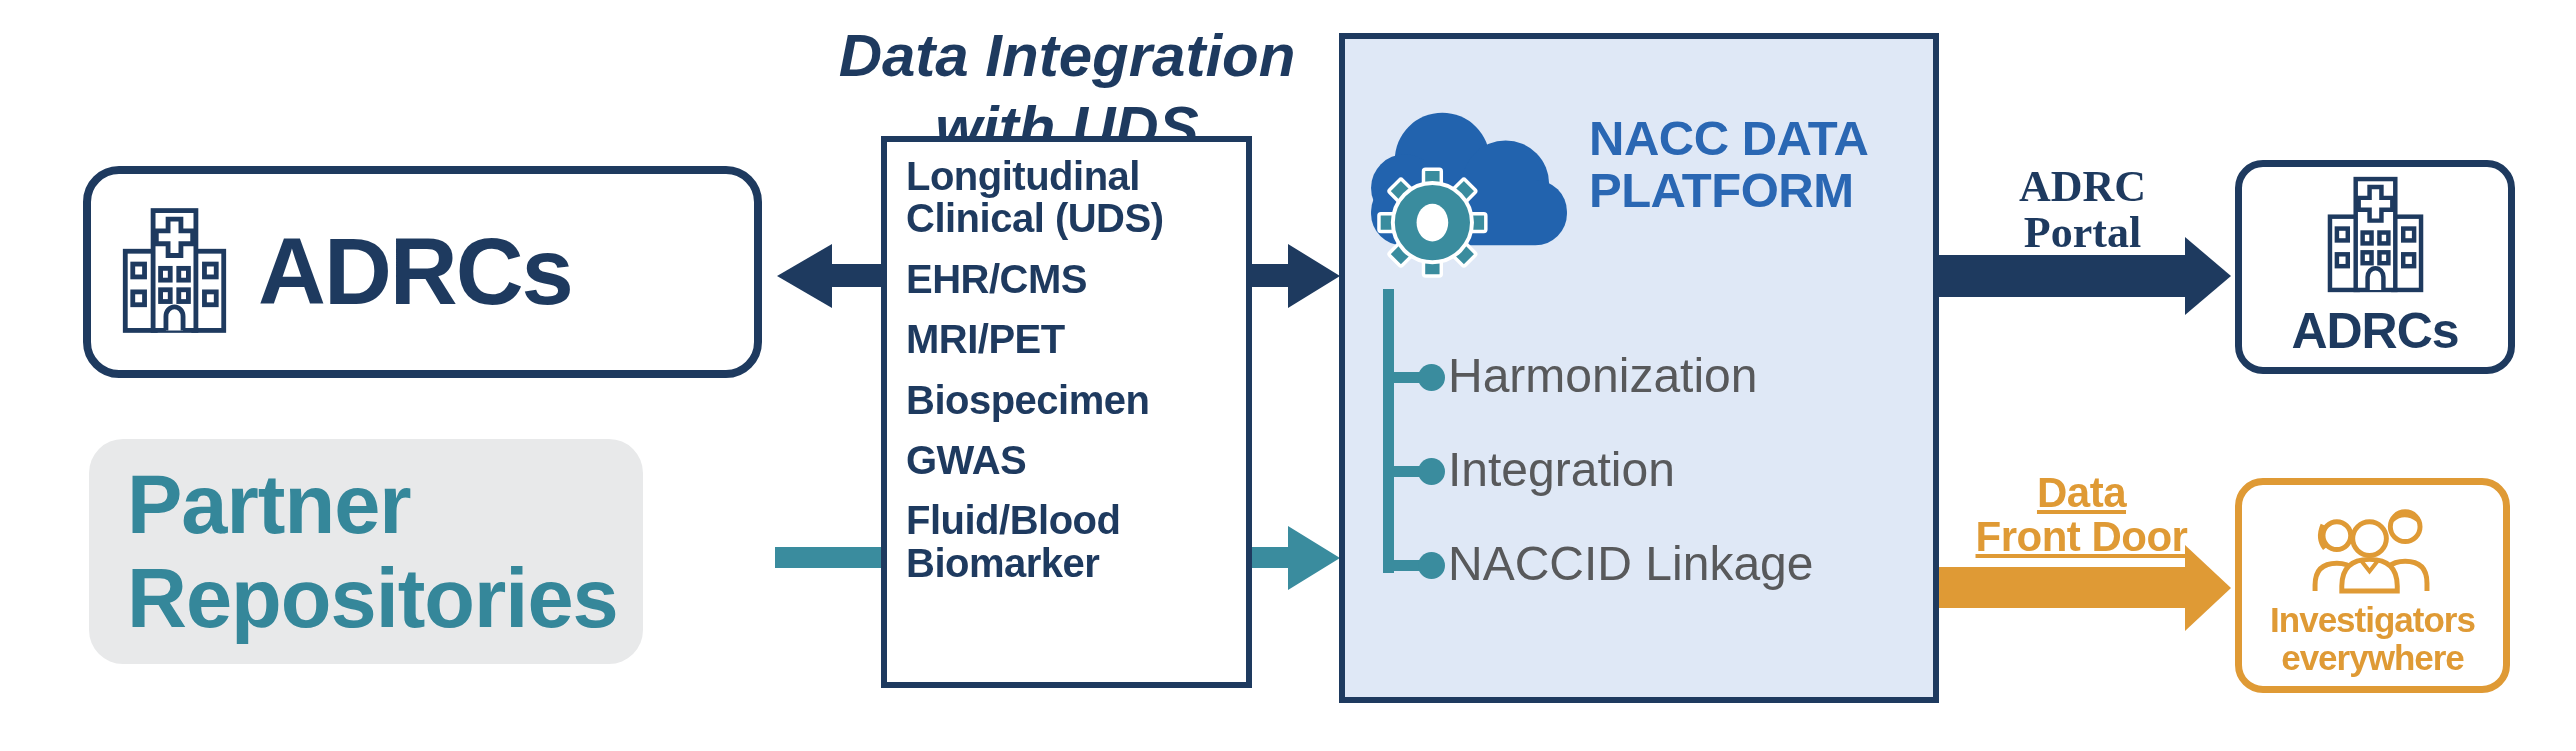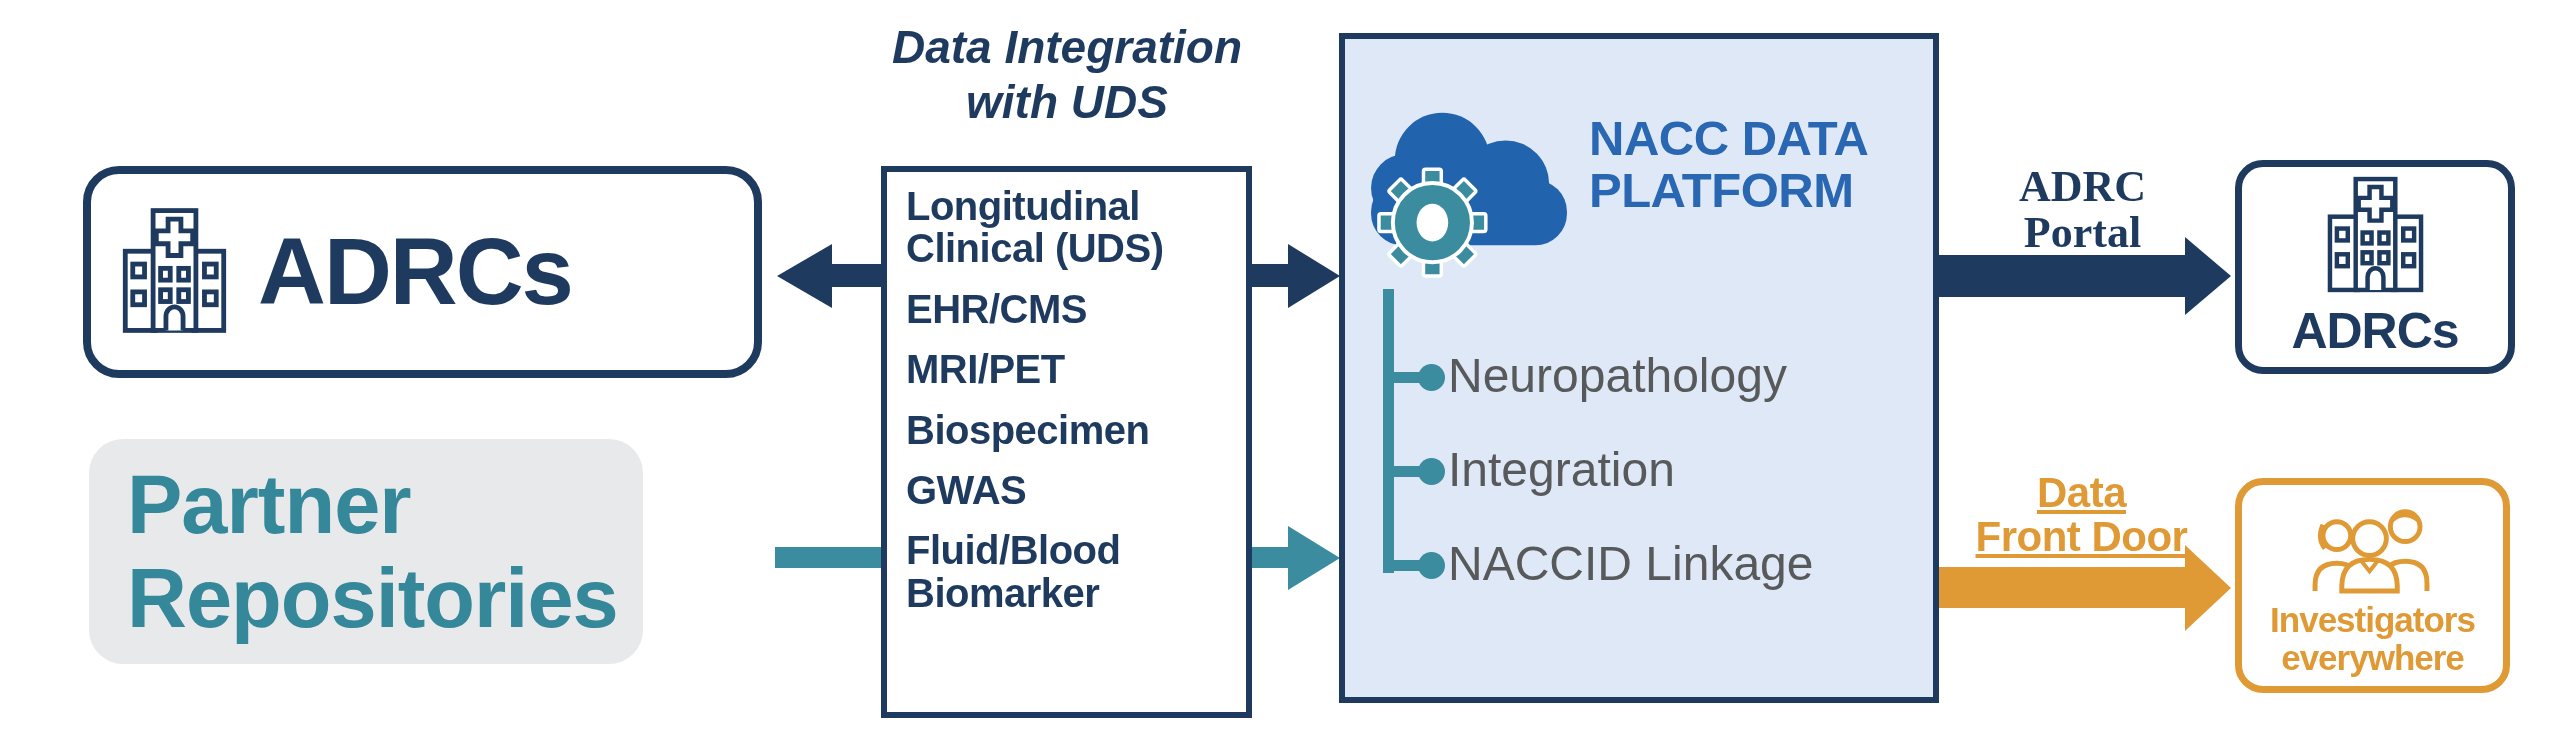--- a/index.html
+++ b/index.html
@@ -36,29 +36,29 @@
   .left-adrc .label{font-size:94px;font-weight:bold;color:var(--navy);letter-spacing:-2px;}
 
   .partner{
     left:89px;top:439px;width:554px;height:225px;background:var(--grayFill);
     border-radius:34px;display:flex;flex-direction:column;justify-content:center;
     padding-left:38px;
   }
   .partner .line{font-size:83px;font-weight:bold;color:var(--tealText);line-height:1.13;letter-spacing:-1px;}
 
   .list-box{
-    left:881px;top:166px;width:371px;height:552px;background:#fff;
+    left:881px;top:136px;width:371px;height:552px;background:#fff;
     border:6px solid var(--navy);
     display:flex;flex-direction:column;gap:18px;padding:13px 0 0 19px;
   }
   .list-box .item{font-size:40px;font-weight:bold;color:var(--navy);line-height:1.06;letter-spacing:-0.5px;}
 
   .title{
     position:absolute;z-index:2;left:812px;top:20px;width:510px;text-align:center;
-    font-style:italic;font-weight:600;font-size:46px;line-height:1.2;color:var(--navy);
+    font-style:italic;font-weight:600;font-size:60px;line-height:1.2;color:var(--navy);
   }
 
   .platform{
     left:1339px;top:33px;width:600px;height:670px;
     background:var(--platformFill);border:6px solid var(--navy);
   }
   .platform .cloud{position:absolute;left:18px;top:50px;}
   .platform .ptitle{
     position:absolute;left:244px;top:73px;font-size:49px;font-weight:bold;
     color:var(--blue);line-height:1.07;letter-spacing:-0.5px;
@@ -181,21 +181,21 @@
       </svg>
     </span>
     <div class="ptitle">
       <div>NACC DATA</div>
       <div>PLATFORM</div>
     </div>
     <div class="vline"></div>
     <div class="feature f0">
       <div class="branch"></div>
       <div class="dot"></div>
-      <div class="ftext">Neuropathology</div>
+      <div class="ftext">Harmonization</div>
     </div>
     <div class="feature f1">
       <div class="branch"></div>
       <div class="dot"></div>
       <div class="ftext">Integration</div>
     </div>
     <div class="feature f2">
       <div class="branch"></div>
       <div class="dot"></div>
       <div class="ftext">NACCID Linkage</div>

